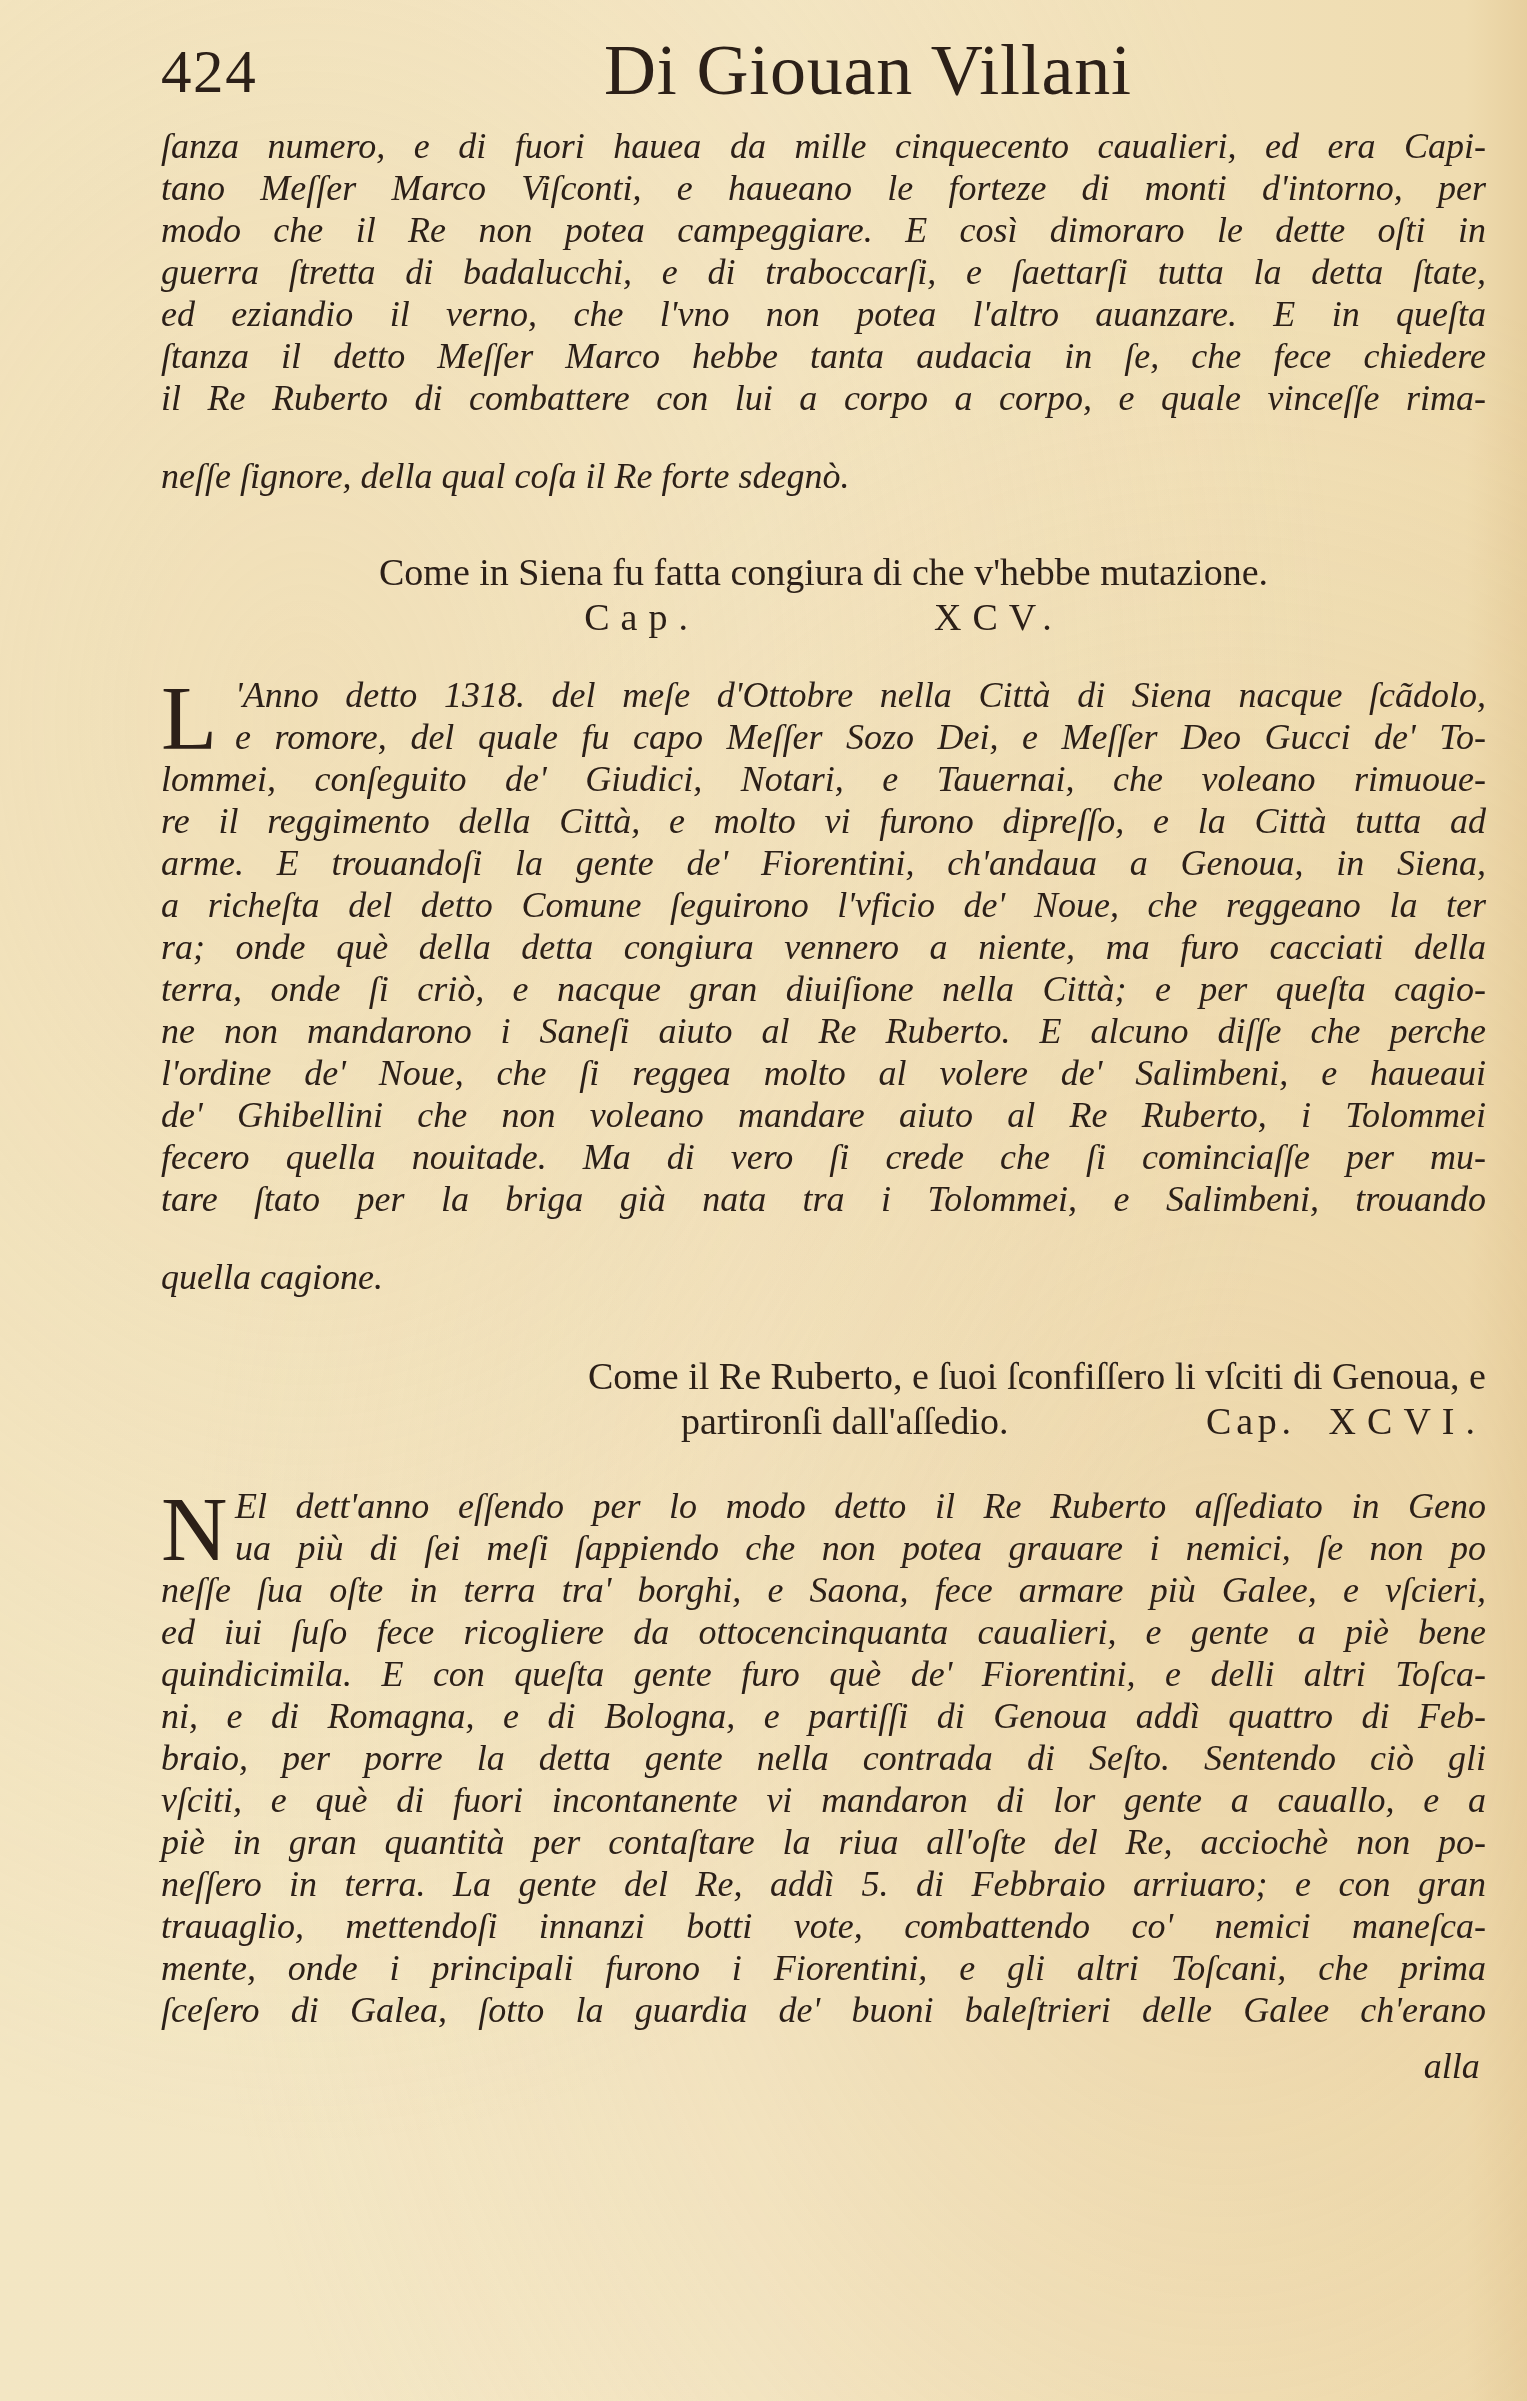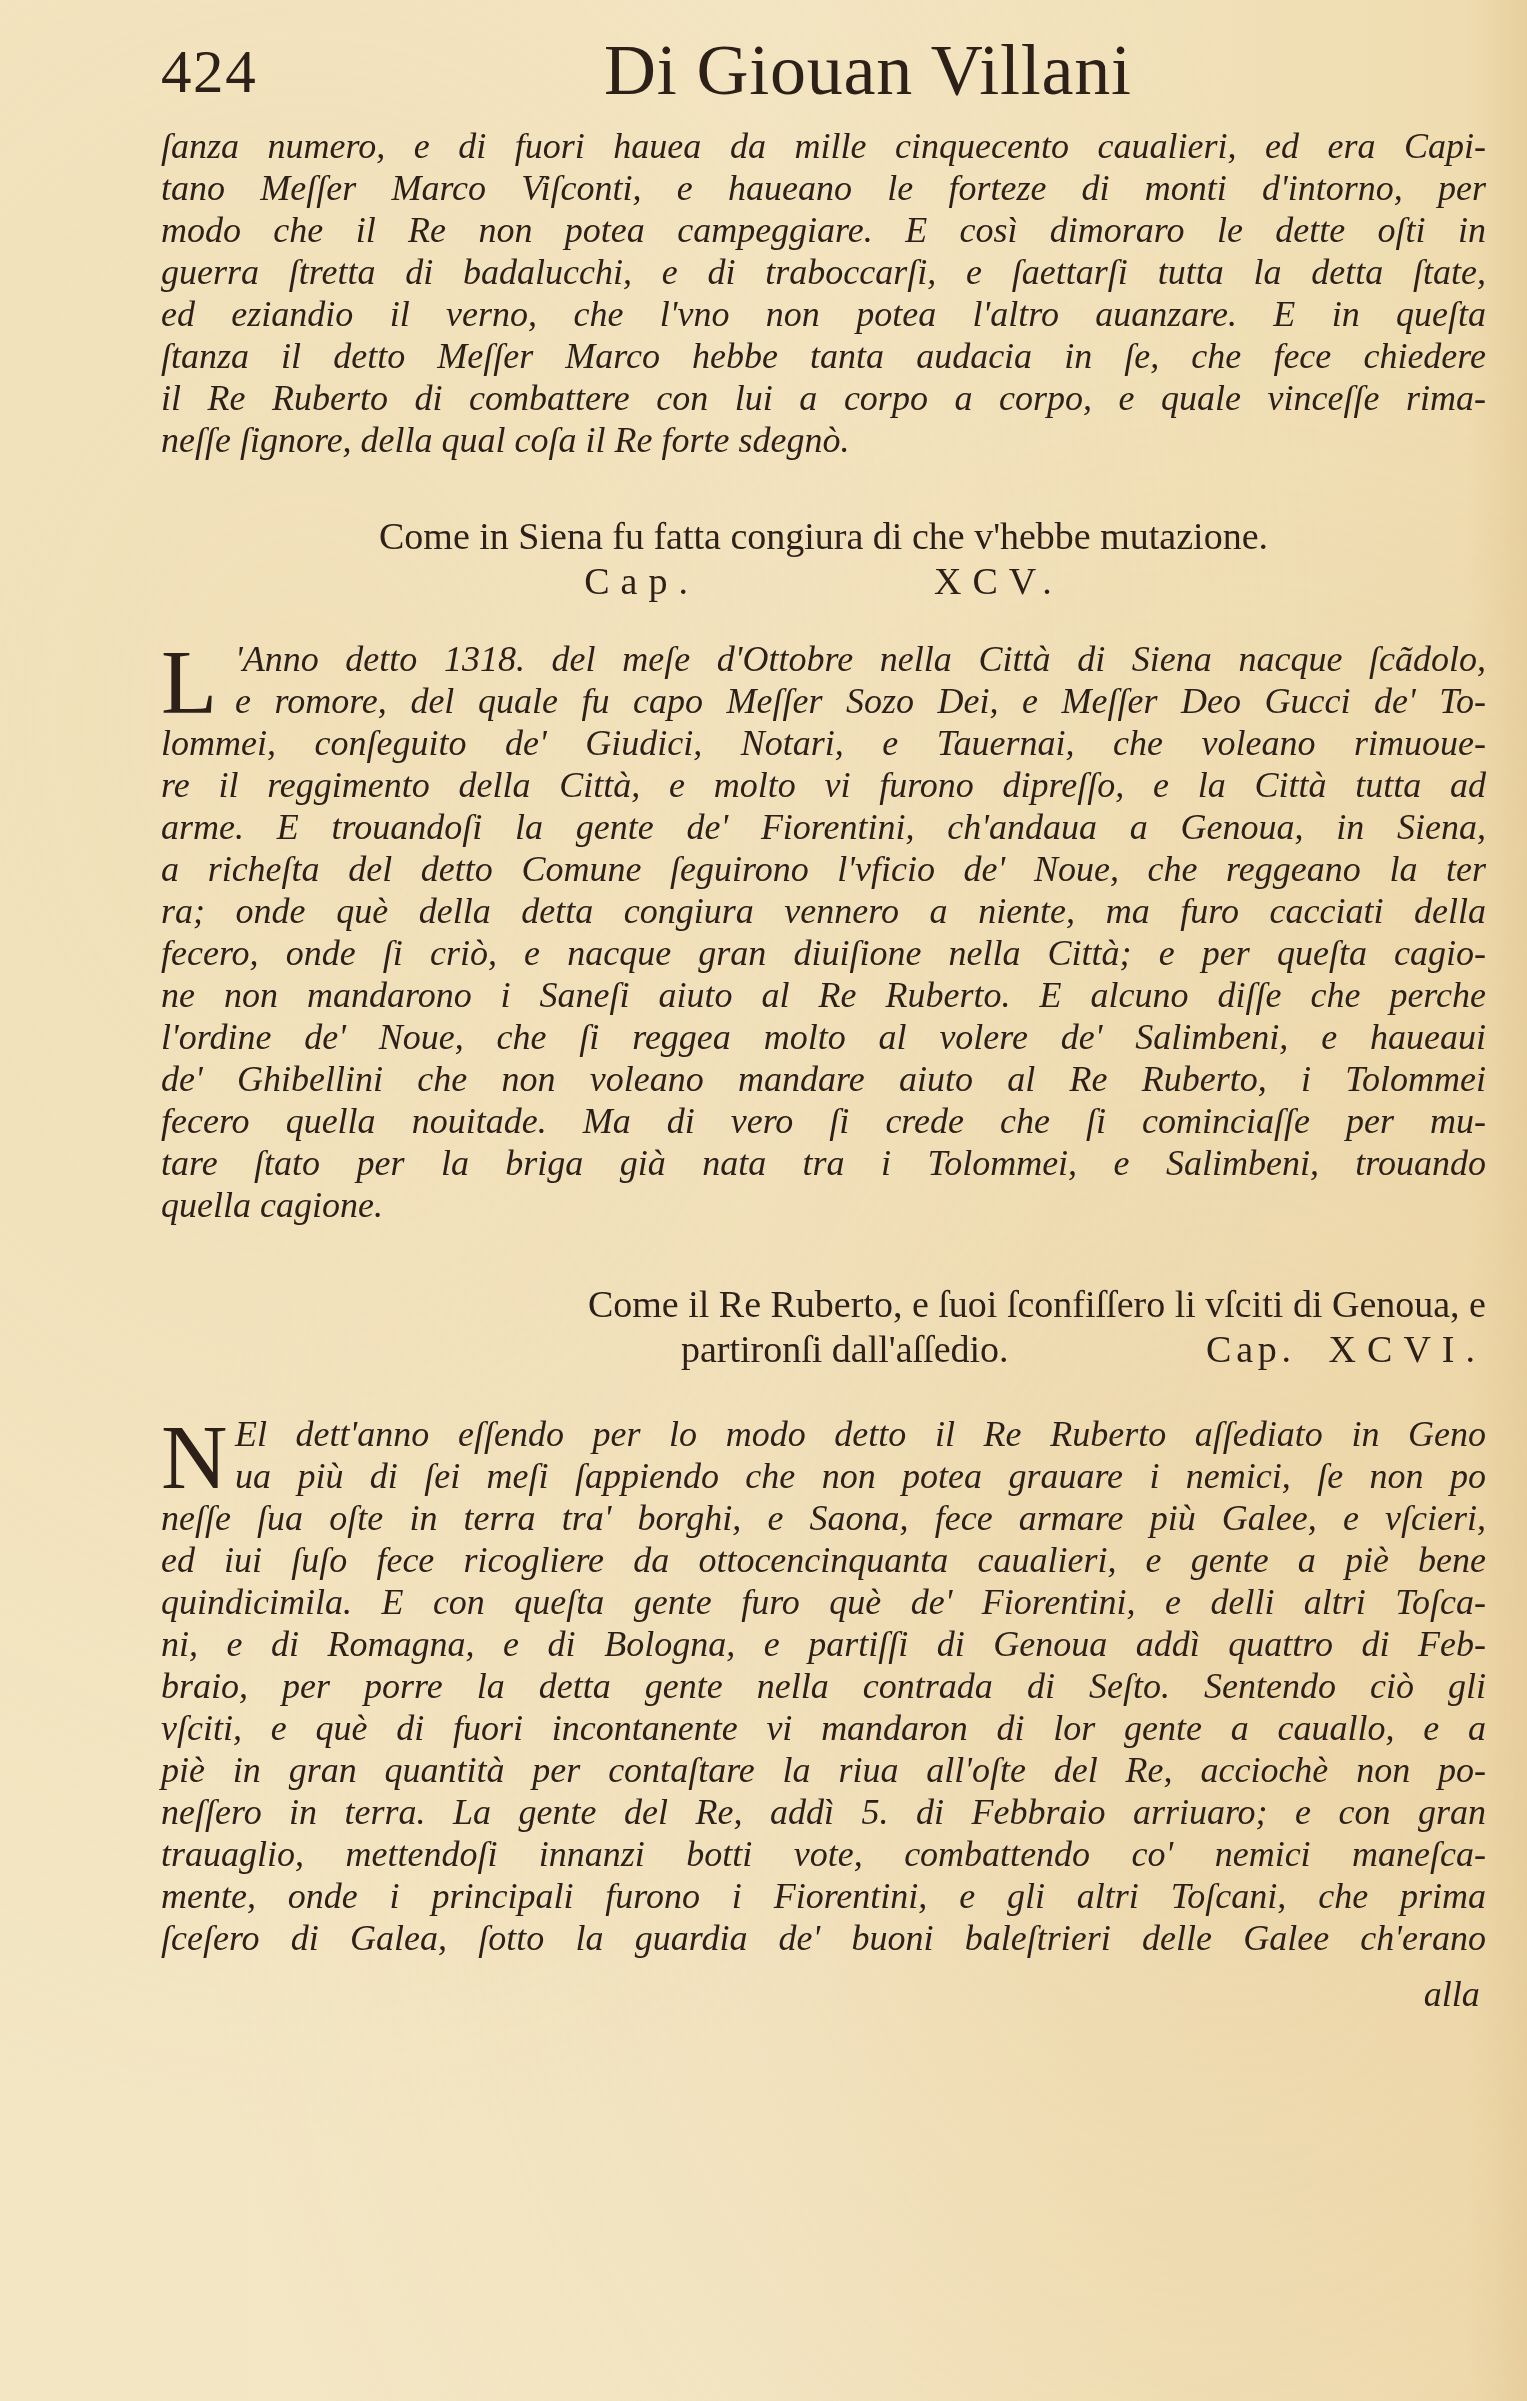--- a/index.html
+++ b/index.html
@@ -52,20 +52,21 @@
     margin: 0;
   }
   .line {
     display: block;
     white-space: nowrap;
     text-align-last: justify;
     text-align: justify;
   }
   .line.last {
     text-align-last: left;
+    margin-top: 36px;
   }
   .chapter-heading {
     font-family: "Liberation Serif", serif;
     font-style: normal;
     font-size: 38px;
     line-height: 45px;
     text-align: center;
   }
   .cap-line {
     font-family: "Liberation Serif", serif;
@@ -132,21 +133,21 @@
   <div class="para-block indented" style="margin-top:34px;">
     <span class="dropcap">L</span>
     <div class="body-text">
       <span class="line first2">'Anno detto 1318. del meſe d'Ottobre nella Città di Siena nacque ſcãdolo,</span>
       <span class="line first2">e romore, del quale fu capo Meſſer Sozo Dei, e Meſſer Deo Gucci de' To-</span>
       <span class="line">lommei, conſeguito de' Giudici, Notari, e Tauernai, che voleano rimuoue-</span>
       <span class="line">re il reggimento della Città, e molto vi furono dipreſſo, e la Città tutta ad</span>
       <span class="line">arme. E trouandoſi la gente de' Fiorentini, ch'andaua a Genoua, in Siena,</span>
       <span class="line">a richeſta del detto Comune ſeguirono l'vficio de' Noue, che reggeano la ter</span>
       <span class="line">ra; onde què della detta congiura vennero a niente, ma furo cacciati della</span>
-      <span class="line">fecero, onde ſi criò, e nacque gran diuiſione nella Città; e per queſta cagio-</span>
+      <span class="line">terra, onde ſi criò, e nacque gran diuiſione nella Città; e per queſta cagio-</span>
       <span class="line">ne non mandarono i Saneſi aiuto al Re Ruberto. E alcuno diſſe che perche</span>
       <span class="line">l'ordine de' Noue, che ſi reggea molto al volere de' Salimbeni, e haueaui</span>
       <span class="line">de' Ghibellini che non voleano mandare aiuto al Re Ruberto, i Tolommei</span>
       <span class="line">fecero quella nouitade. Ma di vero ſi crede che ſi cominciaſſe per mu-</span>
       <span class="line">tare ſtato per la briga già nata tra i Tolommei, e Salimbeni, trouando</span>
       <span class="line last">quella cagione.</span>
     </div>
   </div>
 
   <div class="chapter-heading sec-head-2">

